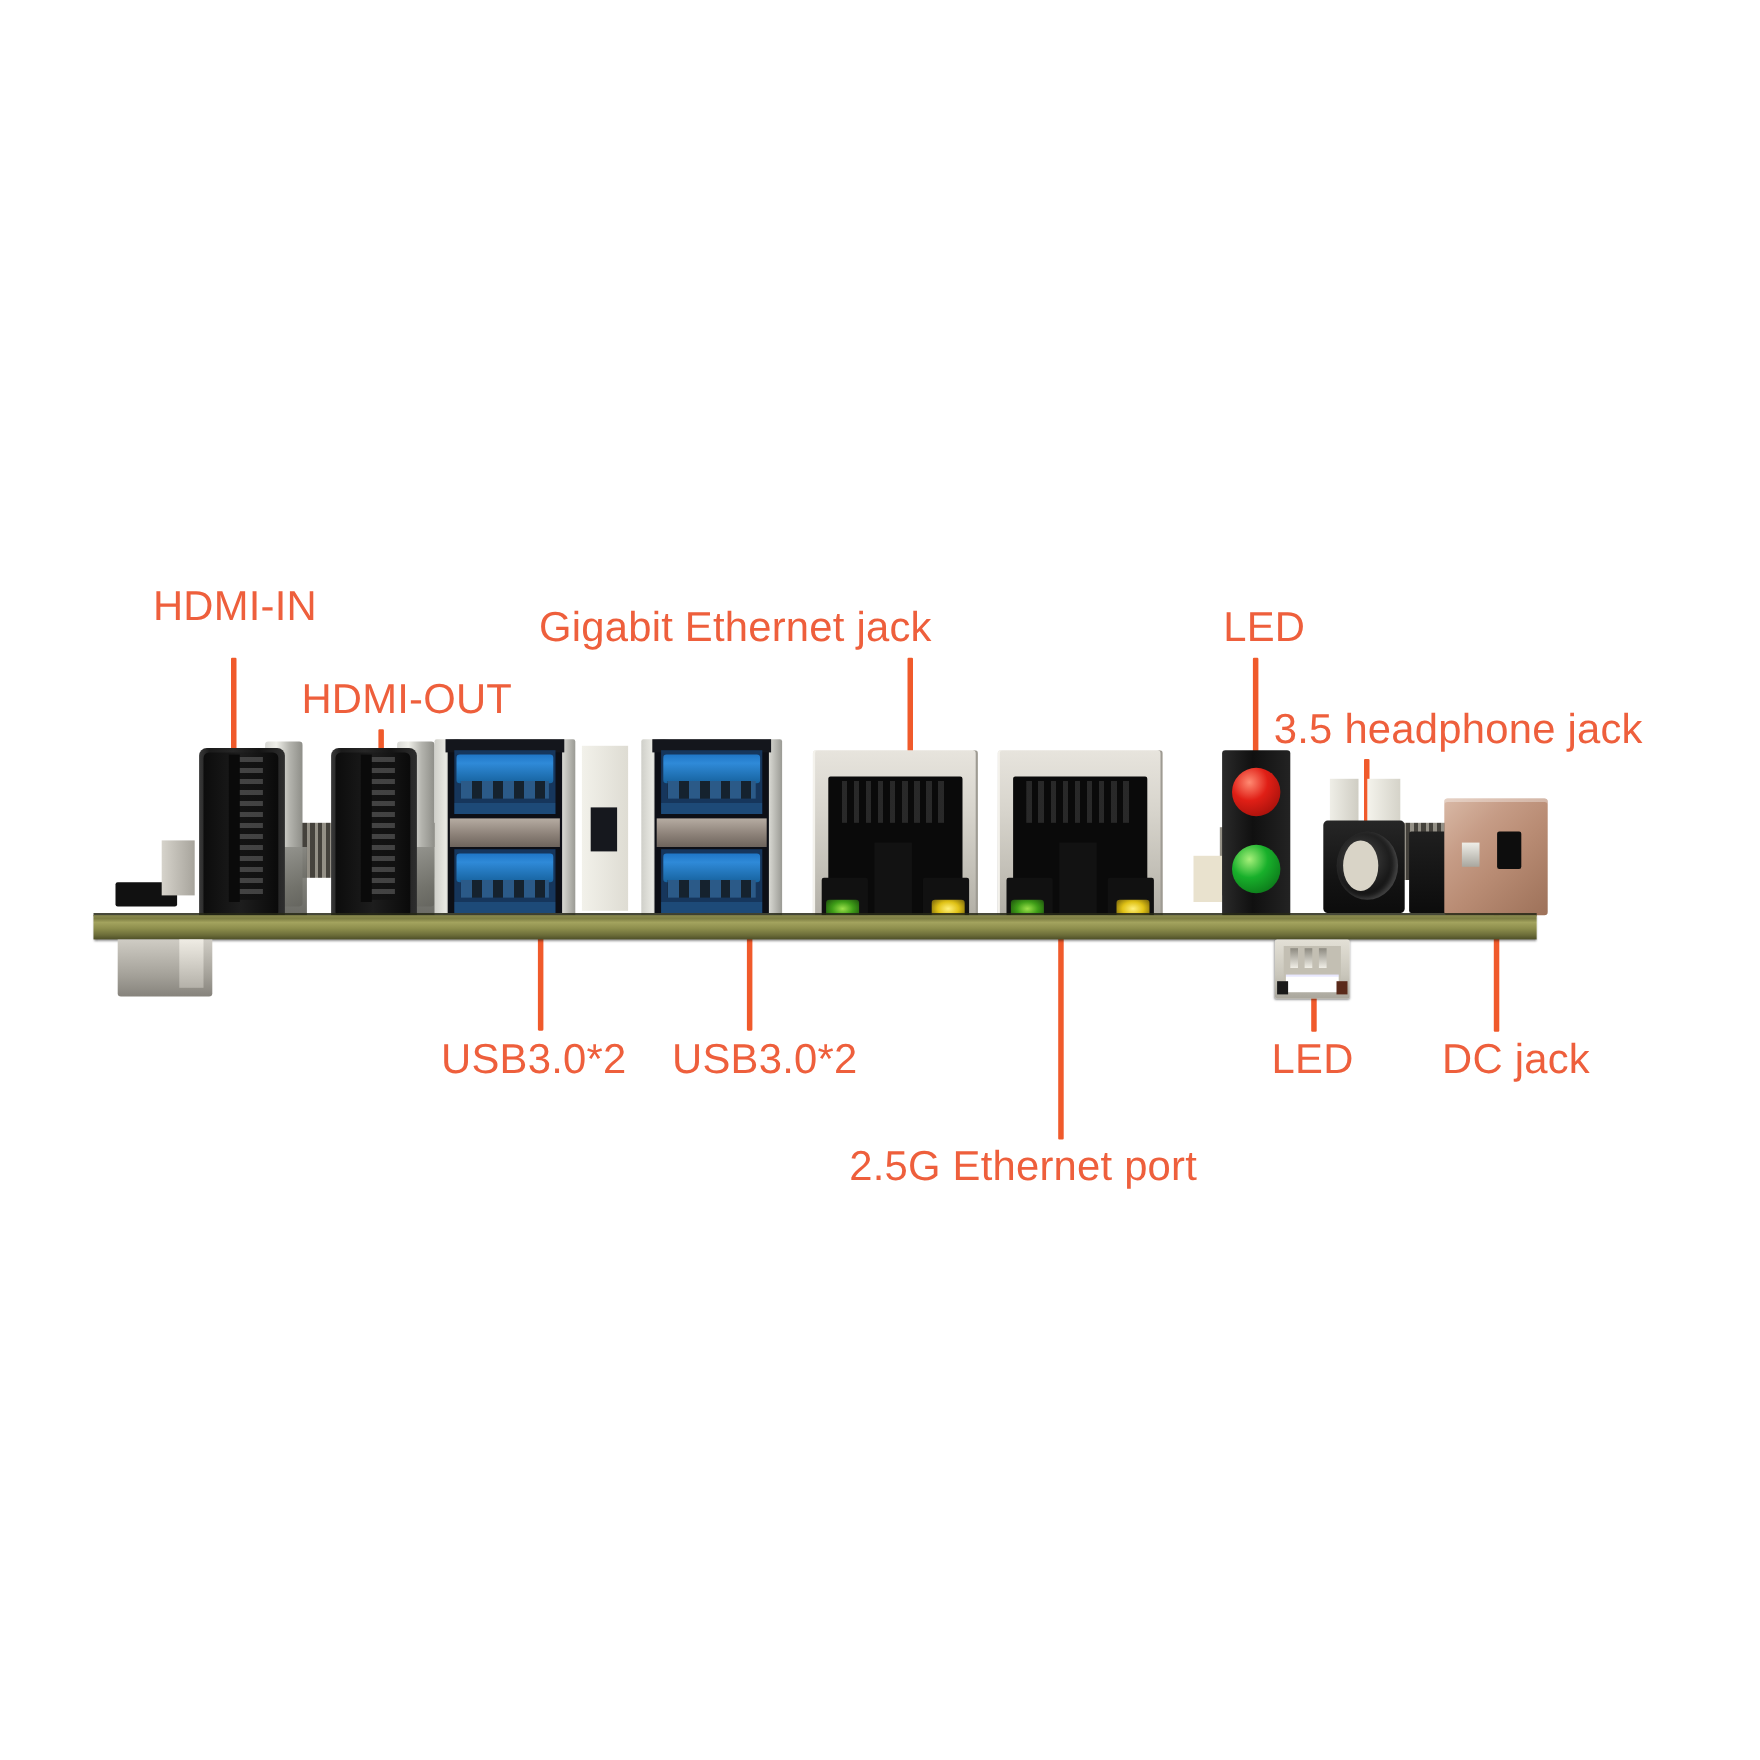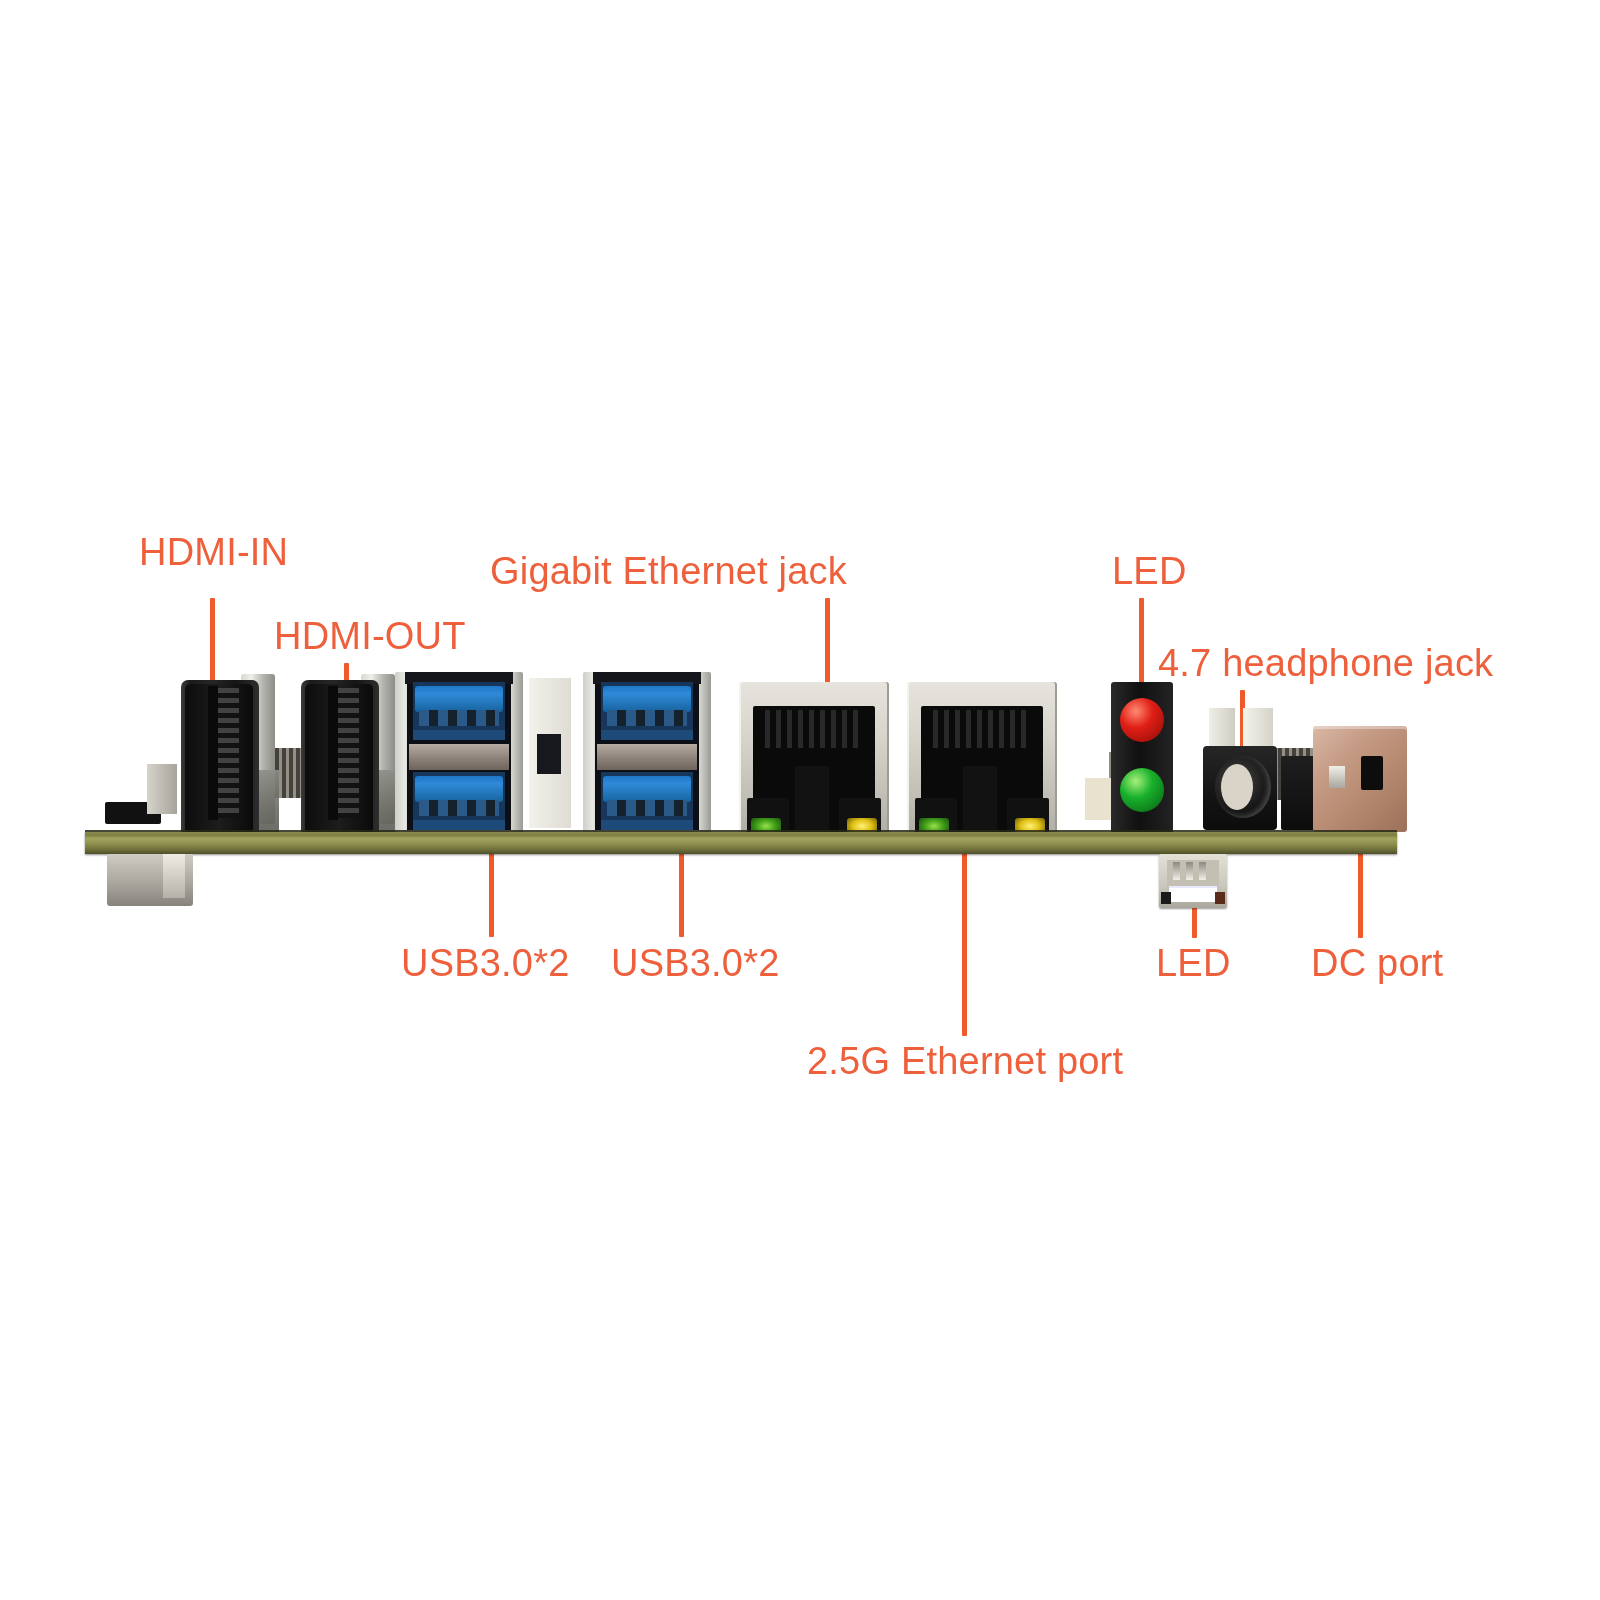--- a/index.html
+++ b/index.html
@@ -311,27 +311,27 @@
 </style>
 </head>
 <body>
 
 <div id="stage">
 
   <div class="ann" style="left:139px; top:533px;">HDMI-IN</div>
   <div class="ann" style="left:274px; top:617px;">HDMI-OUT</div>
   <div class="ann" style="left:490px; top:552px;">Gigabit Ethernet jack</div>
   <div class="ann" style="left:1112px; top:552px;">LED</div>
-  <div class="ann" style="left:1158px; top:644px;">4.7 headphone jack</div>
+  <div class="ann" style="left:1158px; top:644px;">3.5 headphone jack</div>
 
   <div class="ann" style="left:401px; top:944px;">USB3.0*2</div>
   <div class="ann" style="left:611px; top:944px;">USB3.0*2</div>
-  <div class="ann" style="left:772px; top:1042px;margin-left:35px;">2.5G Ethernet port</div>
+  <div class="ann" style="left:772px; top:1042px;">2.5G Ethernet port</div>
   <div class="ann" style="left:1156px; top:944px;">LED</div>
-  <div class="ann" style="left:1311px; top:944px;">DC port</div>
+  <div class="ann" style="left:1311px; top:944px;">DC jack</div>
 
   <div class="leader" style="left:210px; top:598px;  height:132px;"></div>
   <div class="leader" style="left:344px; top:663px;  height:80px;"></div>
   <div class="leader" style="left:825px; top:598px;  height:178px;"></div>
   <div class="leader" style="left:1139px; top:598px; height:164px;"></div>
   <div class="leader" style="left:1240px; top:690px; height:124px;"></div>
 
   <div class="leader" style="left:489px; top:815px; height:122px;"></div>
   <div class="leader" style="left:679px; top:815px; height:122px;"></div>
   <div class="leader" style="left:962px; top:812px; height:224px;"></div>

